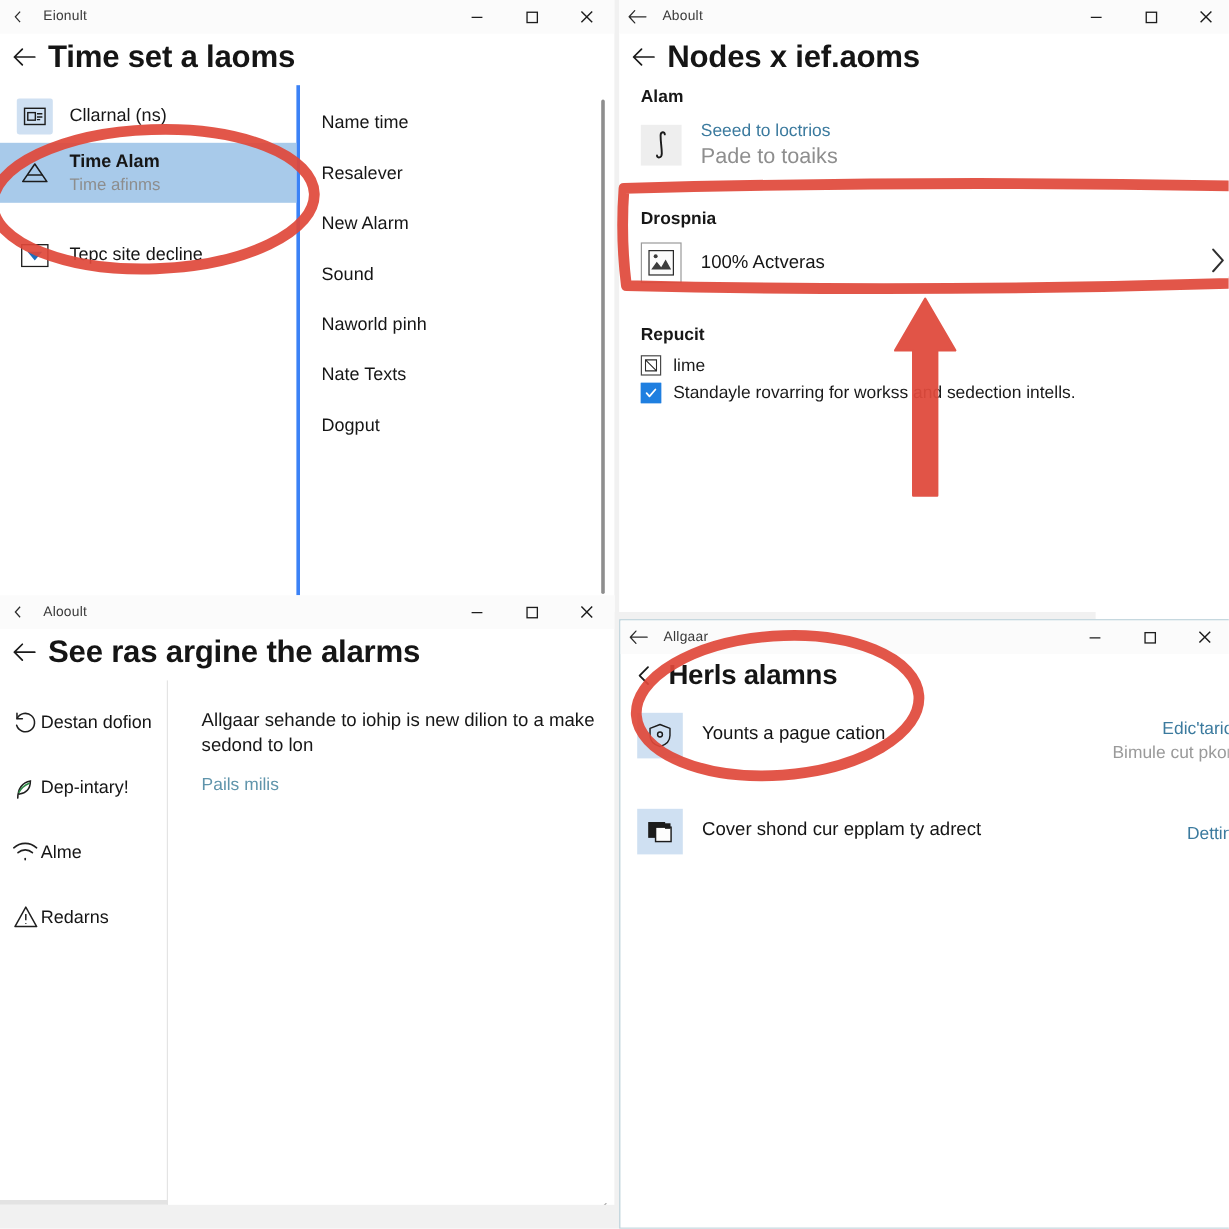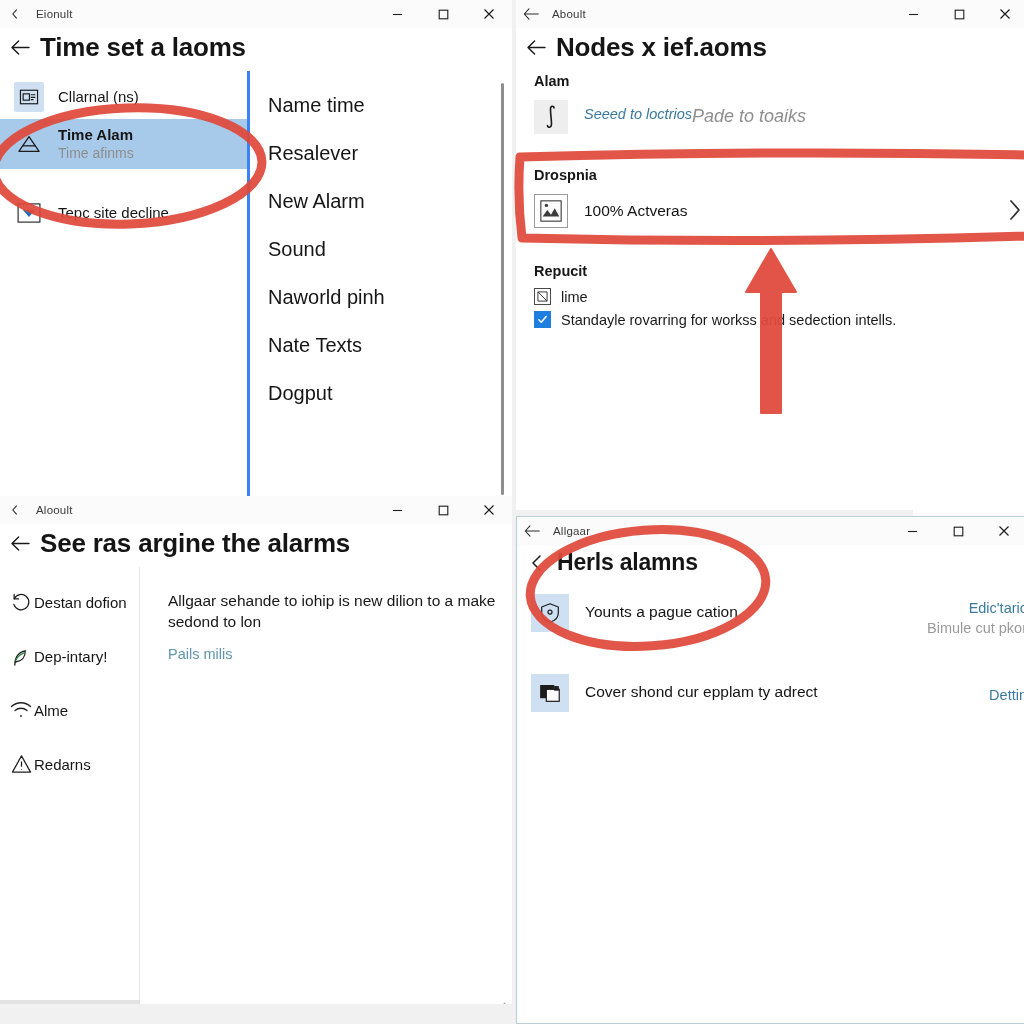--- a/index.html
+++ b/index.html
@@ -124,21 +124,21 @@
   .nav-item.selected .nav-title { font-weight: 700; }
   .nav-sub { font-size: 14px; color: #8d8d8d; }
   .nav-gap { height: 22px; }
 
   .w1-right {
     flex: 1 1 auto;
     position: relative;
     padding: 10px 0 0 18px;
   }
   .menu-item {
-    font-size: 20px;
+    font-size: 15px;
     color: #161616;
     padding: 12.5px 0 12.5px 0;
   }
   .vscroll {
     position: absolute;
     right: 8px;
     top: 12px;
     bottom: 58px;
     width: 3px;
     background: #8e8e8e;
@@ -161,21 +161,21 @@
     gap: 16px;
     padding: 5px 0;
   }
   .row-ico {
     width: 34px; height: 34px; min-width: 34px;
     display: flex; align-items: center; justify-content: center;
     background: #eeeeee;
     color: #1b1b1b;
   }
   .row-ico.framed { background: #ffffff; border: 1px solid #9a9a9a; }
-  .row-txt { display: flex; flex-direction: row; line-height: 1.3; font-style: italic; }
+  .row-txt { display: flex; flex-direction: column; line-height: 1.3; }
   .row-link { font-size: 14.5px; color: #3b7a9e; }
   .row-sub { font-size: 18px; color: #8e8e8e; }
   .row-label { font-size: 15.5px; color: #151515; }
   .row-chev {
     margin-left: auto;
     padding-right: 6px;
     font-size: 20px;
     color: #303030;
     line-height: 1;
   }

